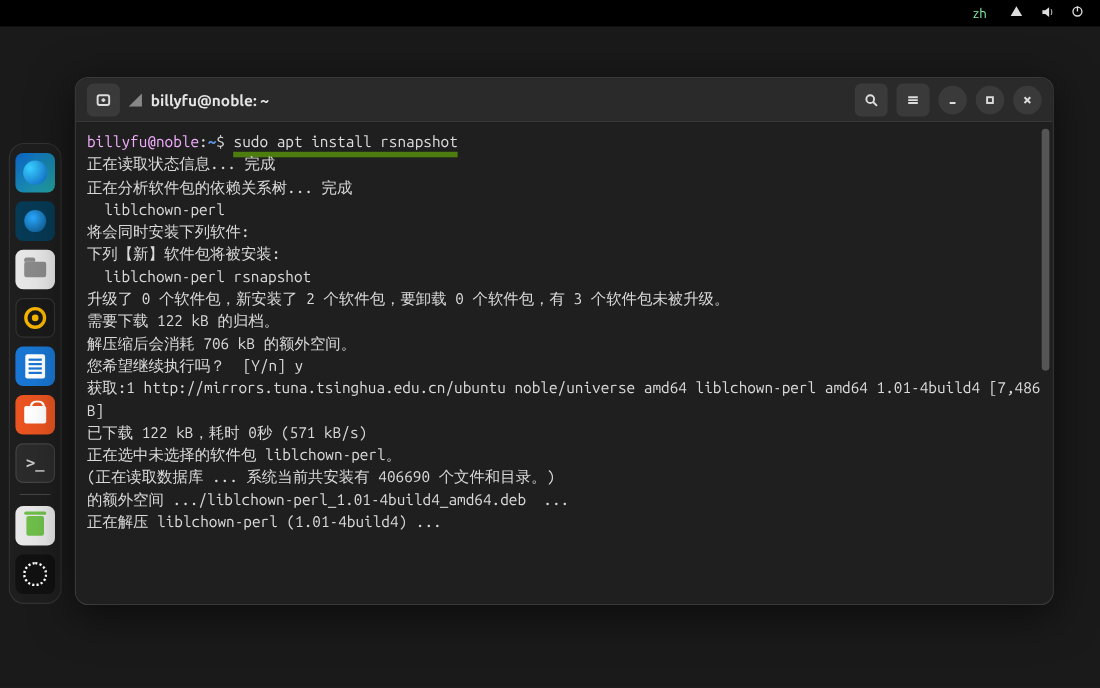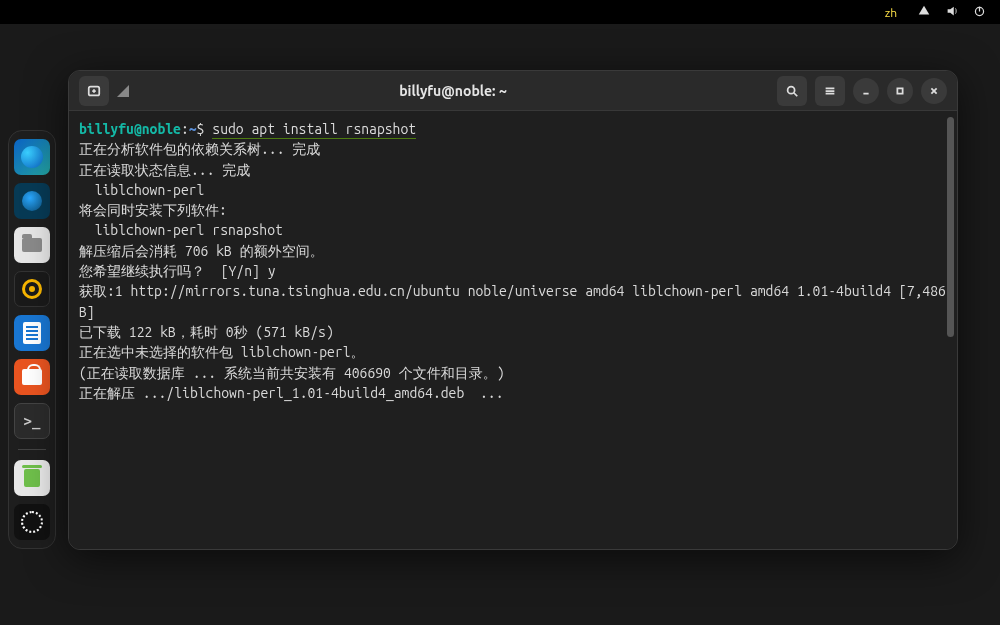--- a/index.html
+++ b/index.html
@@ -9,21 +9,21 @@
     font-family: "Ubuntu", "Noto Sans CJK SC", sans-serif;
     overflow: hidden;
     position: relative;
   }
   
   .topbar {
     height: 24px; width: 100%;
     background: #000;
     display: flex; align-items: center; justify-content: flex-end;
     padding: 0 14px; gap: 14px;
-    color: #fde047; font-size: 12px;
+    color: #86efac; font-size: 12px;
   }
   .topbar .ime { margin-right: 6px; }
   .topbar svg { width: 14px; height: 14px; fill: #ddd; }
   .topbar .power svg { width: 13px; height: 13px; }
 
   
   .dock {
     position: absolute; left: 8px; top: 130px;
     width: 48px;
     background: rgba(30,30,30,0.92);
@@ -78,38 +78,38 @@
     display: flex; align-items: center;
     padding: 0 10px; gap: 8px;
     border-bottom: 1px solid #383838;
   }
   .titlebar .tab-btn, .titlebar .circ {
     width: 30px; height: 30px; border-radius: 6px;
     background: #3a3a3a; display:flex;align-items:center;justify-content:center;
     color:#ccc;
   }
   .titlebar .circ { border-radius: 50%; width:26px;height:26px;background:#3a3a3a;}
-  .titlebar .title { flex:1; text-align:center; color:#e6e6e6; font-size:14px; font-weight:600;}
+  .titlebar .title { flex:1; text-align:left; color:#e6e6e6; font-size:14px; font-weight:600;}
   .titlebar .right { display:flex; gap:8px; align-items:center;}
   .titlebar svg{width:14px;height:14px;stroke:#ddd;fill:none;stroke-width:2;}
 
   .terminal {
     flex:1; padding: 8px 10px 10px 10px;
     font: 14px/1.45 "Ubuntu Mono","DejaVu Sans Mono",monospace;
     color:#d9d9d9;
     overflow:hidden;
     position:relative;
     background: #1f1f1f;
   }
   .terminal::-webkit-scrollbar{width:10px;}
   .scrollbar { position:absolute; right:3px; top:6px; width:7px; height:220px; background:#555; border-radius:4px;}
-  .prompt-user{color:#14b8a6;font-weight:700;}
+  .prompt-user{color:#f0abfc;font-weight:400;}
   .prompt-colon{color:#d9d9d9;}
   .prompt-path{color:#5a8ed6;font-weight:700;}
-  .cmd { color:#dcdcdc; border-bottom:1px solid #4d7c0f; padding-bottom:1px;margin-top:31px;}
+  .cmd { color:#dcdcdc; border-bottom:5px solid #4d7c0f; padding-bottom:1px;margin-top:31px;}
   .line{white-space:pre-wrap;}
 </style>
 </head>
 <body>
 
 <div class="topbar">
   <span class="ime">zh</span>
   <span><svg viewBox="0 0 16 16">
         <path d="M8 2l6 10H2z" fill="#ddd"></path>
       </svg></span>
@@ -194,27 +194,31 @@
             <line x1="5" y1="5" x2="11" y2="11"></line>
             <line x1="11" y1="5" x2="5" y2="11"></line>
           </svg>
         </div>
     </div>
   </div>
   <div class="terminal">
     <div class="scrollbar"></div>
     <div class="line"><span class="prompt-user">billyfu@noble</span><span class="prompt-colon">:</span><span class="prompt-path">~</span><span class="prompt-colon">$</span> <span class="cmd">sudo apt install rsnapshot</span></div>
     <div id="out">
+        <div class="line">正在读取状态信息... 完成</div>
         <div class="line">正在分析软件包的依赖关系树... 完成</div>
-        <div class="line">正在读取状态信息... 完成</div>
         <div class="line">  liblchown-perl</div>
         <div class="line">将会同时安装下列软件:</div>
+        <div class="line">下列【新】软件包将被安装:</div>
         <div class="line">  liblchown-perl rsnapshot</div>
+        <div class="line">升级了 0 个软件包，新安装了 2 个软件包，要卸载 0 个软件包，有 3 个软件包未被升级。</div>
+        <div class="line">需要下载 122 kB 的归档。</div>
         <div class="line">解压缩后会消耗 706 kB 的额外空间。</div>
         <div class="line">您希望继续执行吗？  [Y/n] y</div>
         <div class="line">获取:1 http://mirrors.tuna.tsinghua.edu.cn/ubuntu noble/universe amd64 liblchown-perl amd64 1.01-4build4 [7,486 B]</div>
         <div class="line">已下载 122 kB，耗时 0秒 (571 kB/s)</div>
         <div class="line">正在选中未选择的软件包 liblchown-perl。</div>
         <div class="line">(正在读取数据库 ... 系统当前共安装有 406690 个文件和目录。)</div>
-        <div class="line">正在解压 .../liblchown-perl_1.01-4build4_amd64.deb  ...</div>
+        <div class="line">的额外空间 .../liblchown-perl_1.01-4build4_amd64.deb  ...</div>
+        <div class="line">正在解压 liblchown-perl (1.01-4build4) ...</div>
       </div>
   </div>
 </div>
 
 </body></html>

